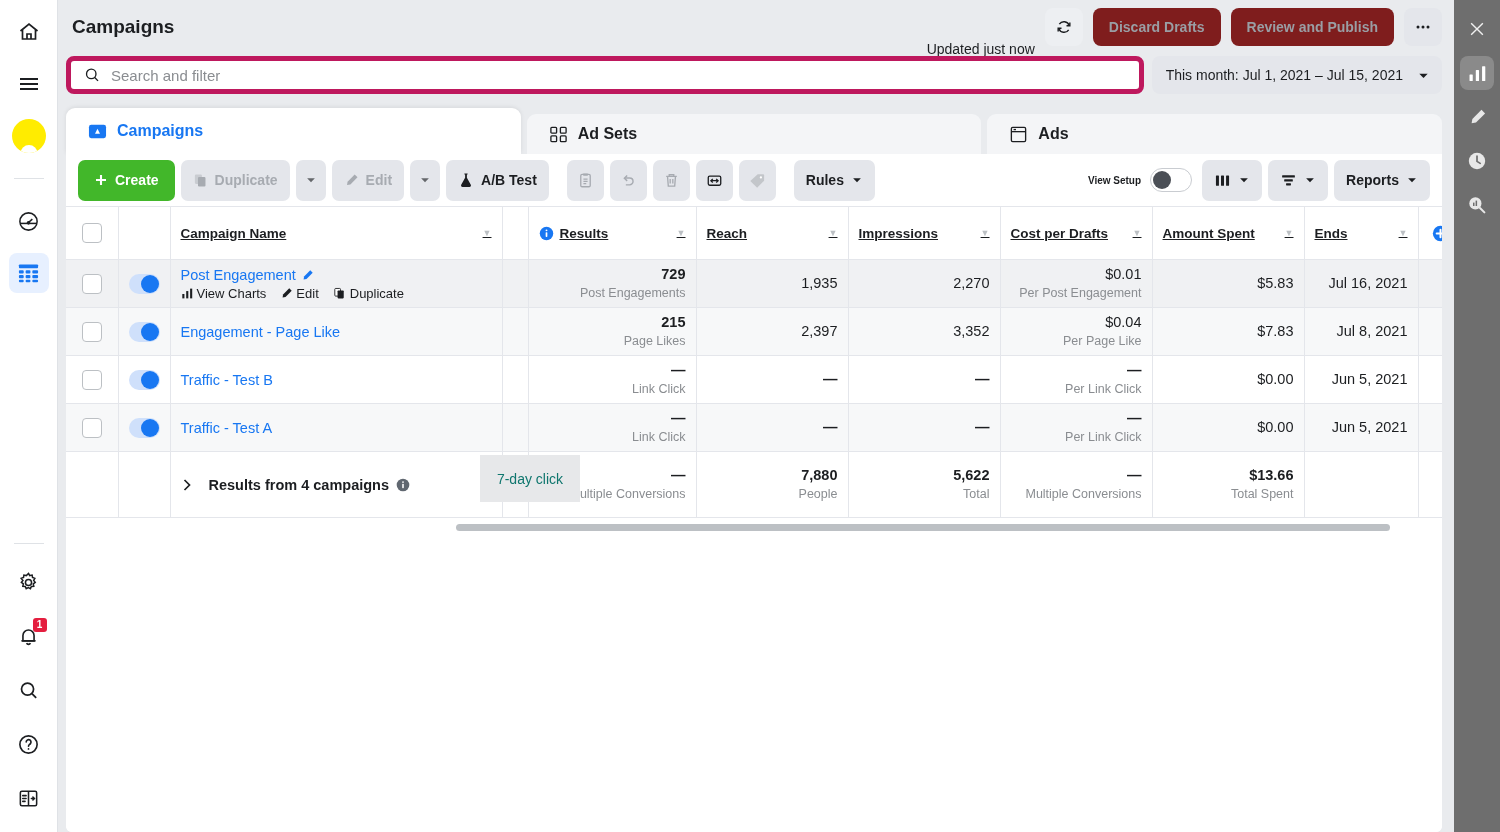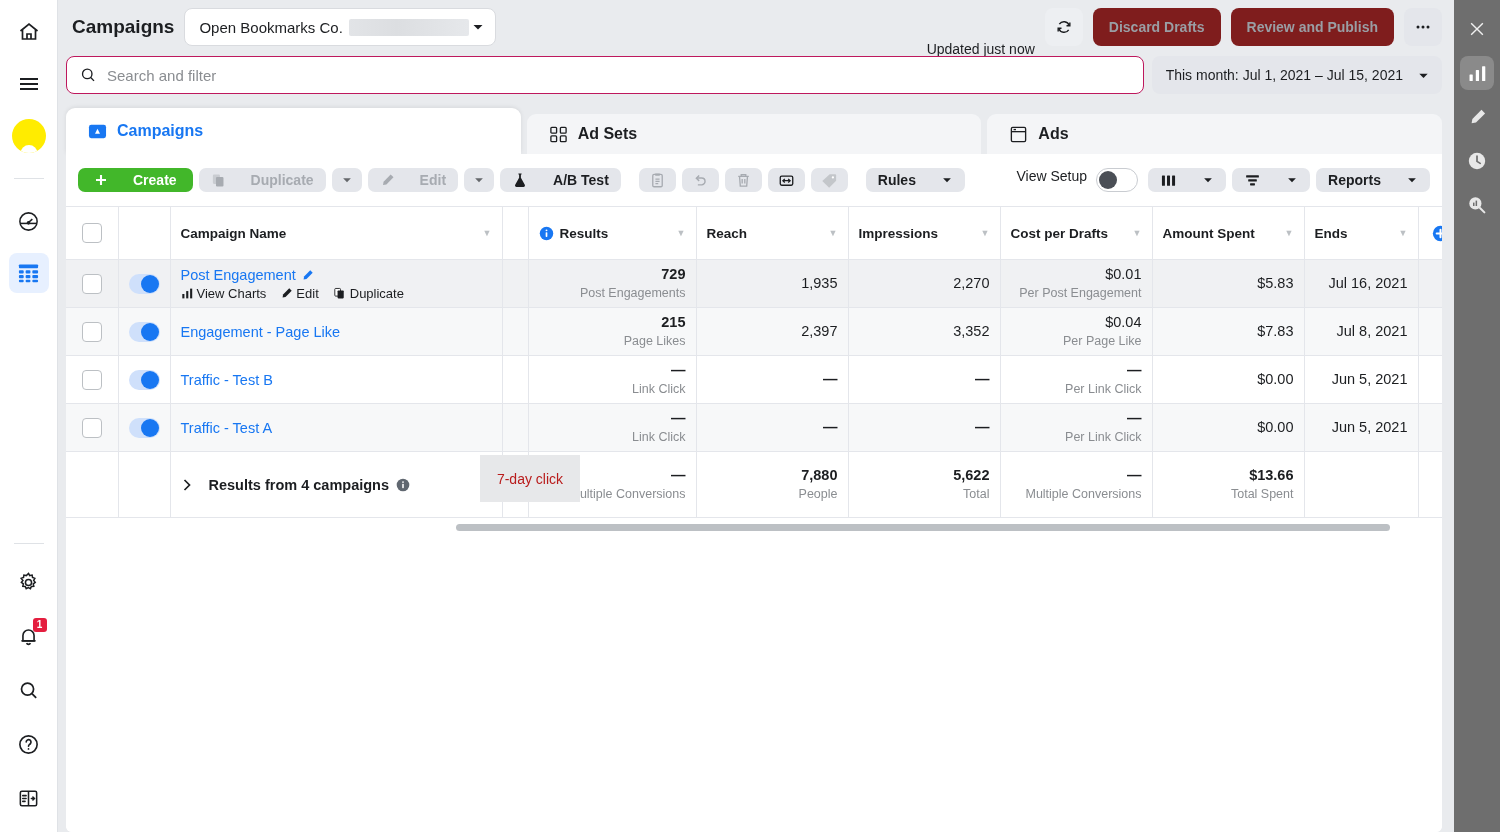--- a/index.html
+++ b/index.html
@@ -117,21 +117,21 @@
   }
 
   
   .searchrow {
     height: 42px; flex: none;
     display: flex; align-items: center; gap: 8px;
     padding: 0 12px 0 8px;
   }
   .searchbox {
     flex: 1 1 auto; height: 38px;
-    background: #fff; border: 1px solid #be185d; border-radius: 8px;
+    background: #fff; border: 5px solid #be185d; border-radius: 8px;
     display: flex; align-items: center; padding: 0 12px; gap: 10px;
     min-width: 0;
   }
   .searchbox input {
     border: none; outline: none; font-size: 15px;
     font-family: "Liberation Sans", sans-serif;
     flex: 1 1 auto; color: #1c1e21; background: transparent;
   }
   .searchbox input::placeholder { color: #8a8d91; }
   .daterange {
@@ -167,55 +167,55 @@
     border-radius: 0 0 6px 6px;
     display: flex; flex-direction: column;
     overflow: hidden;
   }
   .toolbar {
     height: 52px; flex: none;
     display: flex; align-items: center; gap: 6px;
     padding: 0 12px;
   }
   .tb {
-    height: 24px; border: none; border-radius: 7px;
+    height: 41px; border: none; border-radius: 7px;
     background: #e4e6eb; color: #1c1e21;
     font-size: 14px; font-weight: bold;
-    display: flex; align-items: center; gap: 25px;
+    display: flex; align-items: center; gap: 7px;
     padding: 0 12px; cursor: pointer; white-space: nowrap;
     font-family: "Liberation Sans", sans-serif;
   }
   .tb.create { background: #42b72a; color: #fff; padding: 0 16px; }
   .tb.disabled { color: #a7abb1; cursor: default; }
   .tb.sq { padding: 0 10px; }
   .tb.caret { padding: 0 9px; }
   .tb-gap { width: 6px; }
   .viewsetup {
-    display: flex; gap: 9px;
-    font-size: 14px; color: #1c1e21; margin-left: auto;
-    padding-right: 4px; white-space: nowrap;
+    display: flex; align-items: center; gap: 9px;
+    font-size: 10px; color: #1c1e21; margin-left: auto;
+    padding-right: 4px; white-space: nowrap; font-weight: bold;
   }
   .toggle-big {
     width: 42px; height: 24px; border-radius: 14px;
     background: #fff; border: 1px solid #c9ccd1; position: relative;
     cursor: pointer; flex: none;
   }
   .toggle-big:after {
     content:""; position: absolute; top: 2px; left: 2px;
     width: 18px; height: 18px; border-radius: 50%; background: #4b4f56;
   }
 
   
   .table-wrap { flex: 1 1 auto; display: flex; flex-direction: column; min-height: 0; }
   table { border-collapse: collapse; width: 100%; table-layout: fixed; }
   th, td { border-right: 1px solid #e4e6eb; border-bottom: 1px solid #e4e6eb; }
   thead th {
     height: 44px; font-size: 13.5px; font-weight: bold; color: #1c1e21;
     text-align: left; padding: 16px 10px; vertical-align: middle;
-    background: #fff; border-top: 1px solid #e4e6eb;
+    background: #fff; border-top: 1px solid #e4e6eb; text-decoration: underline;
   }
   th .th-inner { display: flex; align-items: center; gap: 6px; width: 100%; }
   th .th-caret { margin-left: auto; color: #bcc0c4; font-size: 9px; }
   .col-check { width: 52px; }
   .col-toggle { width: 52px; }
   .col-name { width: 332px; }
   .col-div { width: 26px; border-right: 1px solid #e4e6eb; }
   .col-results { width: 168px; }
   .col-reach { width: 152px; }
   .col-impr { width: 152px; }
@@ -251,21 +251,21 @@
   .metric { text-align: right; line-height: 1.15; }
   .metric .v { font-size: 14.5px; color: #1c1e21; font-weight: bold; }
   .metric .v.plain { font-weight: normal; }
   .metric .s { font-size: 12.5px; color: #8a8d91; margin-top: 3px; }
   .dash { font-size: 15px; color: #65676b; }
   .attr-chip {
     position: absolute; left: 414px; top: 249px;
     width: 100px; height: 47px;
     background: #e7e8ea;
     display: flex; align-items: center; justify-content: center;
-    font-size: 14px; color: #b91c1c;
+    font-size: 14px; color: #0f766e;
     pointer-events: none;
   }
   .summary td { height: 66px; background: #fff; border-bottom: 1px solid #e4e6eb; }
   .summary-label {
     display: flex; align-items: center; gap: 16px;
     font-size: 14.5px; font-weight: bold; color: #1c1e21;
   }
   .chev { color: #1c1e21; font-size: 15px; cursor: pointer; }
   .plus-blue { color: #1877f2; display: flex; justify-content: center; }
   .hscroll-track {
@@ -360,29 +360,20 @@
         <path d="M15 12h3.2M16.6 10.4L18.2 12l-1.6 1.6" stroke-linecap="round"></path>
       </svg>
     </div>
   </div>
 </div>
 
 <div class="main">
 
   <div class="topbar">
     <div class="page-title">Campaigns</div>
-    <div class="acct-select">
-      <span>Open Bookmarks Co.</span>
-      <span class="redact"></span>
-      <span class="acct-caret">
-        <svg width="14" height="14" viewBox="0 0 14 14" fill="#1c1e21">
-            <path d="M2.5 5l4.5 4.6L11.5 5z"></path>
-          </svg>
-      </span>
-    </div>
     <div class="spacer"></div>
     <div class="updated-text">Updated just now</div>
     <button class="icon-btn flat">
       <svg width="20" height="20" viewBox="0 0 24 24" fill="none" stroke="#1c1e21" stroke-width="1.7">
         <path d="M19 6.5v4h-4"></path>
           <path d="M5 17.5v-4h4"></path>
         <path d="M18.2 10.2A6.6 6.6 0 006.4 8.6"></path>
           <path d="M5.8 13.8a6.6 6.6 0 0011.8 1.6"></path>
       </svg>
     </button>

